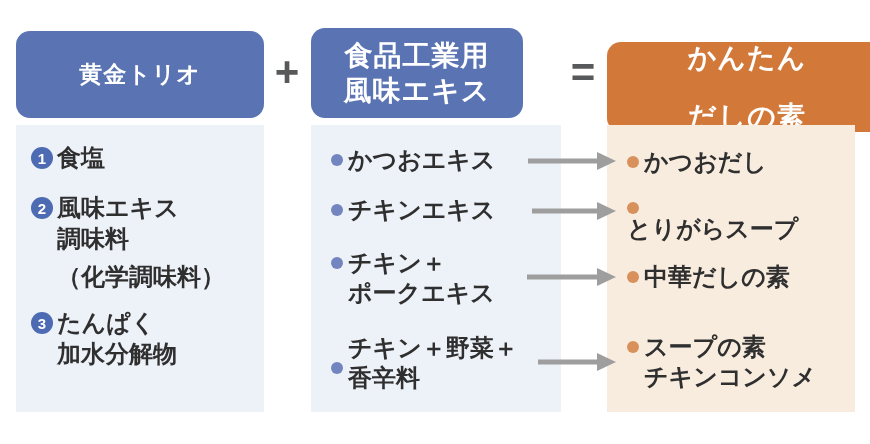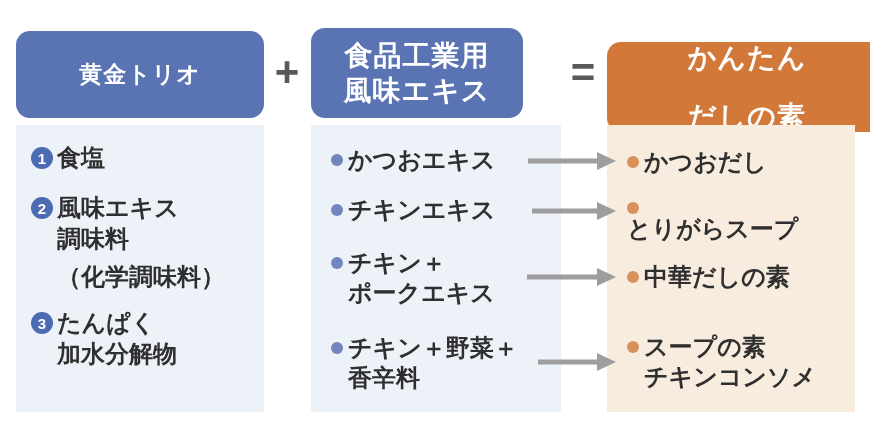--- a/index.html
+++ b/index.html
@@ -123,21 +123,21 @@
   </div>
 
   <div class="item" style="left:331px; top:248px;">
     <span class="dot blue-dot"></span>
     <div class="lines">
       <span>チキン＋</span>
       <span>ポークエキス</span>
     </div>
   </div>
 
-  <div class="item" style="left:331px; top:333px;">
+  <div class="item" style="left:331px; top:333px;align-items:center;">
     <span class="dot blue-dot"></span>
     <div class="lines">
       <span>チキン＋野菜＋</span>
       <span>香辛料</span>
     </div>
   </div>
 
   <div class="item" style="left:627px; top:147px;">
     <span class="dot orange-dot"></span>
     <div class="lines">

